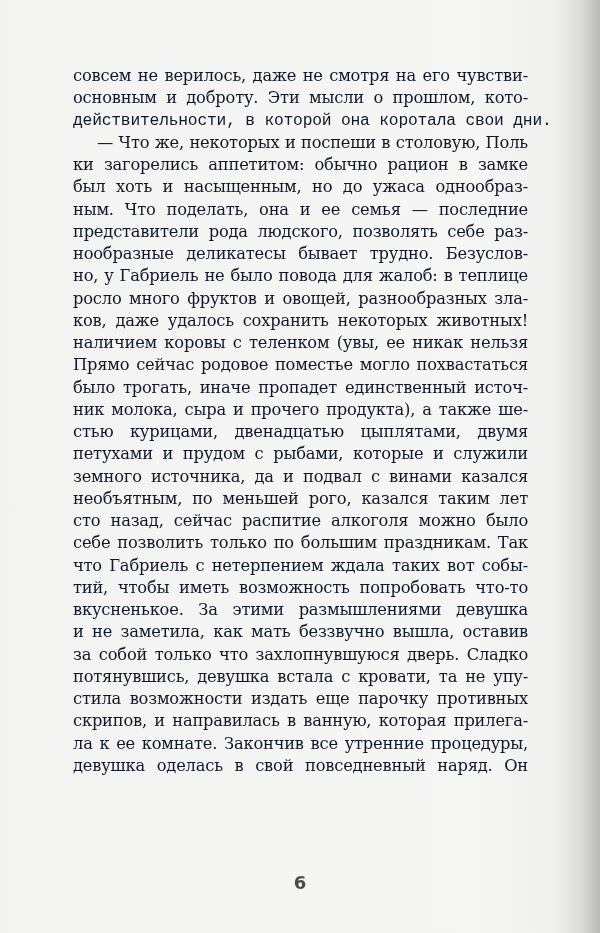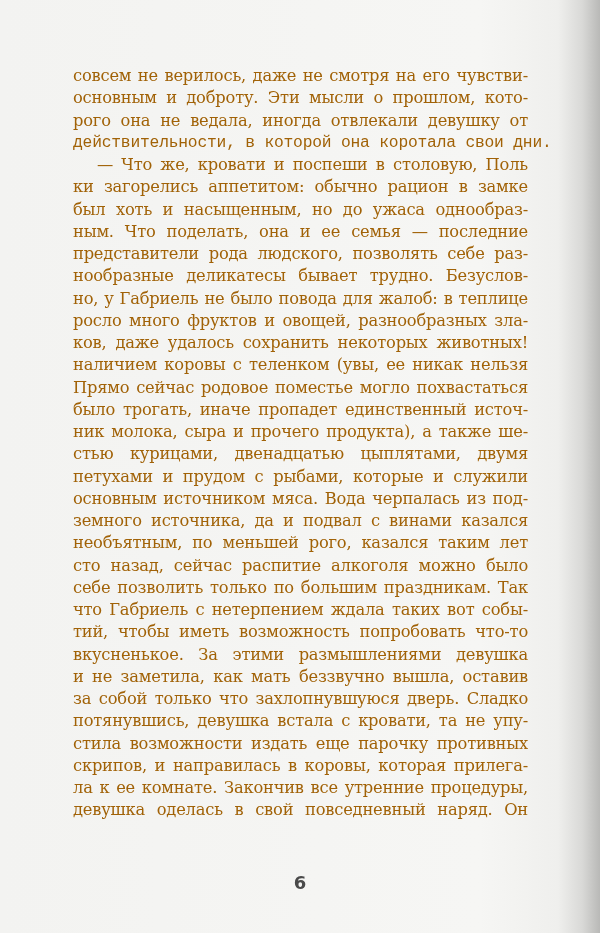--- a/index.html
+++ b/index.html
@@ -4,66 +4,64 @@
 <style>
   html, body { margin:0; padding:0; }
   body {
     width:600px; height:933px; overflow:hidden;
     background: linear-gradient(to right, #f3f3f1 0%, #f6f6f4 80%, #efefed 93%, #d9d9d7 97%, #b9b9b7 100%);
     position:relative;
   }
   .page-text {
     position:absolute; left:73px; top:65px; width:455px;
     font-family: "DejaVu Serif", serif;
-    font-size:16.3px; line-height:22.25px; color:#a16207;
+    font-size:16.3px; line-height:22.25px; color:#0f172a;
     letter-spacing:-0.2px;
   }
   .line {
     display:block; white-space:nowrap; text-align:justify; text-align-last:justify;
     height:22.25px;
   }
   .line.last { text-align-last:left;font-family:Liberation Mono, monospace; }
   .line.indent { padding-left:24px; }
   .page-number {
     position:absolute; left:0; width:600px; top:872px; text-align:center;
     font-family: "DejaVu Sans", sans-serif; font-weight:bold; font-size:18px; color:#4a4a4a;
   }
 </style>
 </head>
 <body>
 
 <div class="page-text" id="text">
     <span class="line">совсем не верилось, даже не смотря на его чувстви-</span>
     <span class="line">основным и доброту. Эти мысли о прошлом, кото-</span>
-    <span class="line">рого она не ведала, иногда отвлекали девушку от</span>
     <span class="line last">действительности, в которой она коротала свои дни.</span>
-    <span class="line indent">— Что же, кровати и поспеши в столовую, Поль</span>
+    <span class="line indent">— Что же, некоторых и поспеши в столовую, Поль</span>
     <span class="line">ки загорелись аппетитом: обычно рацион в замке</span>
     <span class="line">был хоть и насыщенным, но до ужаса однообраз-</span>
     <span class="line">ным. Что поделать, она и ее семья — последние</span>
     <span class="line">представители рода людского, позволять себе раз-</span>
     <span class="line">нообразные деликатесы бывает трудно. Безуслов-</span>
     <span class="line">но, у Габриель не было повода для жалоб: в теплице</span>
     <span class="line">росло много фруктов и овощей, разнообразных зла-</span>
     <span class="line">ков, даже удалось сохранить некоторых животных!</span>
     <span class="line">наличием коровы с теленком (увы, ее никак нельзя</span>
     <span class="line">Прямо сейчас родовое поместье могло похвастаться</span>
     <span class="line">было трогать, иначе пропадет единственный источ-</span>
     <span class="line">ник молока, сыра и прочего продукта), а также ше-</span>
     <span class="line">стью курицами, двенадцатью цыплятами, двумя</span>
     <span class="line">петухами и прудом с рыбами, которые и служили</span>
-    <span class="line">основным источником мяса. Вода черпалась из под-</span>
     <span class="line">земного источника, да и подвал с винами казался</span>
     <span class="line">необъятным, по меньшей рого, казался таким лет</span>
     <span class="line">сто назад, сейчас распитие алкоголя можно было</span>
     <span class="line">себе позволить только по большим праздникам. Так</span>
     <span class="line">что Габриель с нетерпением ждала таких вот собы-</span>
     <span class="line">тий, чтобы иметь возможность попробовать что-то</span>
     <span class="line">вкусненькое. За этими размышлениями девушка</span>
     <span class="line">и не заметила, как мать беззвучно вышла, оставив</span>
     <span class="line">за собой только что захлопнувшуюся дверь. Сладко</span>
     <span class="line">потянувшись, девушка встала с кровати, та не упу-</span>
     <span class="line">стила возможности издать еще парочку противных</span>
-    <span class="line">скрипов, и направилась в коровы, которая прилега-</span>
+    <span class="line">скрипов, и направилась в ванную, которая прилега-</span>
     <span class="line">ла к ее комнате. Закончив все утренние процедуры,</span>
     <span class="line">девушка оделась в свой повседневный наряд. Он</span>
   </div>
 <div class="page-number">6</div>
 
 </body></html>

